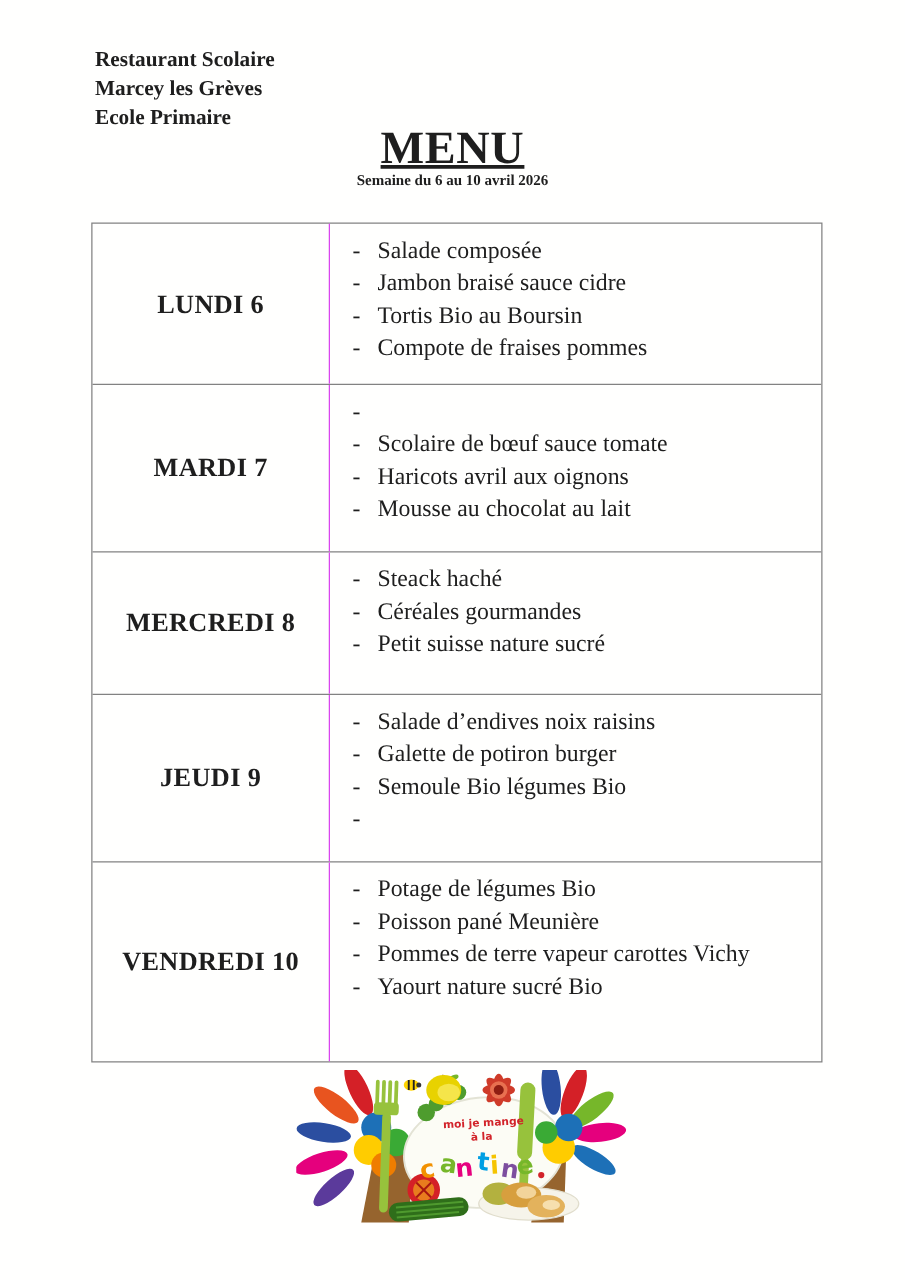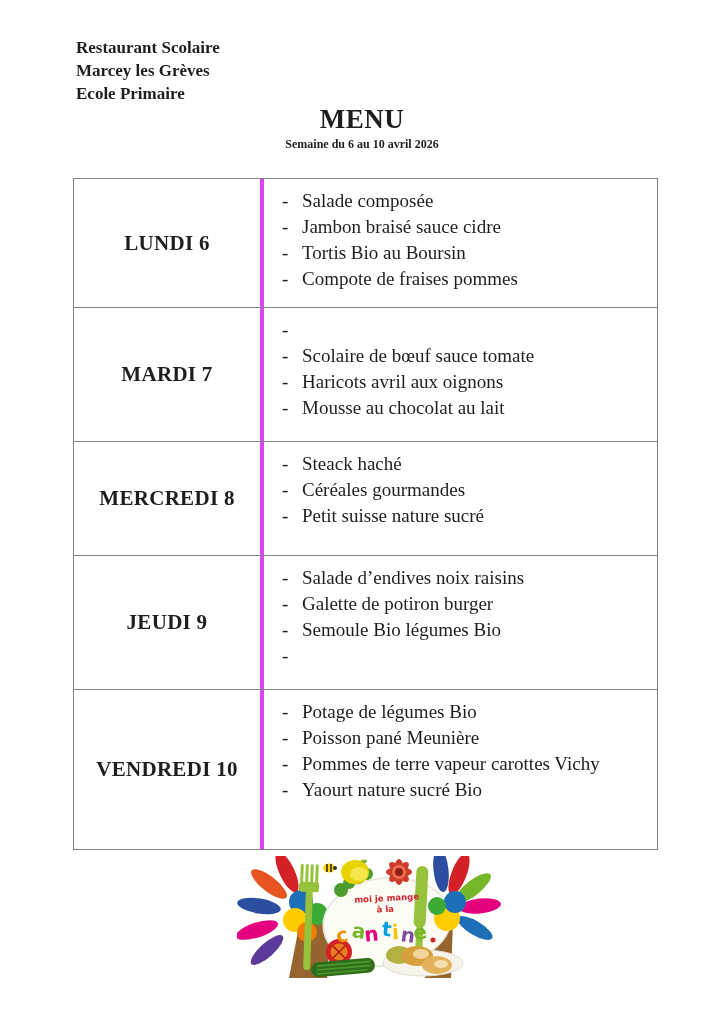--- a/index.html
+++ b/index.html
@@ -2,27 +2,27 @@
 <html><head>
 <meta charset="utf-8">
 <style>
   html,body { margin:0; padding:0; background:#ffffff; }
   .page {
     position:relative; width:724px; height:1024px; background:#fffffe;
     font-family:"Liberation Serif", serif; color:#1e1e1e; overflow:hidden;
   }
   .school-header { position:absolute; left:76px; top:36px; font-weight:bold; font-size:17px; line-height:23px; }
   .title-wrap { position:absolute; top:101px; left:0; width:100%; text-align:center; }
-  .menu-title { font-size:27px; font-weight:bold; letter-spacing:0.5px; line-height:36px; }
+  .menu-title { font-size:37px; font-weight:bold; letter-spacing:0.5px; line-height:36px;text-decoration:underline; }
   .menu-subtitle { font-size:12px; font-weight:bold; margin-top:0; }
   .menu-table { position:absolute; left:73px; top:178px; width:585px; border:1px solid #828282; box-sizing:border-box; background:#fffffe; }
   .row { display:flex; border-bottom:1px solid #828282; box-sizing:border-box; }
   .row:last-child { border-bottom:none; }
   .r0 { height:129px; } .r1 { height:134px; } .r2 { height:114px; } .r3 { height:134px; } .r4 { height:159px; }
-  .day-cell { width:190px; flex:none; border-right:4px solid #d946ef; display:flex; align-items:center; justify-content:center; box-sizing:border-box; }
+  .day-cell { width:190px; flex:none; border-right:1px solid #d946ef; display:flex; align-items:center; justify-content:center; box-sizing:border-box; }
   .day { font-size:21px; font-weight:bold; letter-spacing:0.3px; }
   .items-cell { flex:1; padding:9px 8px 0 18px; box-sizing:border-box; }
   .item { display:flex; font-size:19px; line-height:26px; }
   .item .marker { width:20px; flex:none; }
   .item .txt { max-width:320px; }
   .logo { position:absolute; left:237px; top:856px; width:266px; height:125px; }
 </style>
 </head>
 <body>
 

